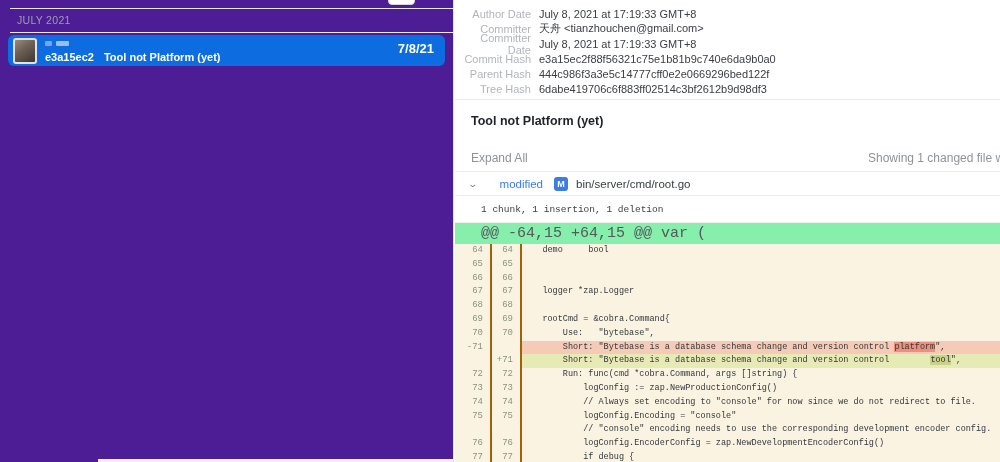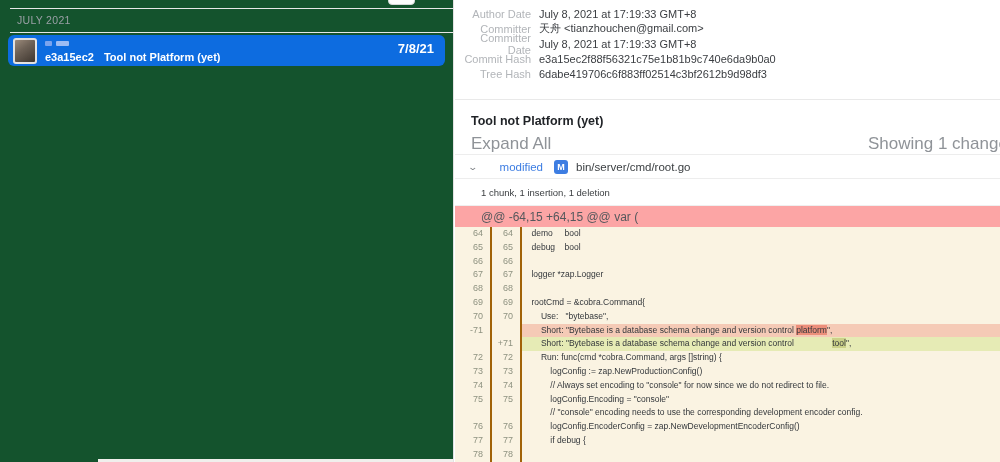--- a/index.html
+++ b/index.html
@@ -3,27 +3,27 @@
 <meta charset="utf-8">
 <style>
   * { box-sizing: border-box; margin: 0; padding: 0; }
   html, body { width: 1000px; height: 462px; overflow: hidden; }
   body {
     position: relative;
     background: #fff;
     font-family: "Liberation Sans", sans-serif;
     color: #3a3d41;
   }
-  .mono { font-family: Liberation Sans, sans-serif; }
+  .mono { font-family: Liberation Mono, monospace; }
 
   
   .left-panel {
     position: absolute; left: 0; top: 0;
     width: 454px; height: 462px;
-    background: #14532d;
+    background: #4c1d95;
     border-right: 1px solid #e2e2e2;
   }
   .partial-btn {
     position: absolute; top: -4px; left: 388px;
     width: 27px; height: 9px;
     border: 1px solid #d8d8d8; border-radius: 4px;
     background: #fdfdfd;
   }
   .group-header {
     position: absolute; top: 8px; left: 10px; right: 0;
@@ -71,37 +71,37 @@
   
   .right-panel { position: absolute; left: 455px; top: 0; width: 545px; height: 462px; background: #fff; }
 
   .meta { height: 100px; padding-top: 6px; border-bottom: 1px solid #e9e9e9; }
   .meta-row { display: flex; align-items: center; height: 15px; font-size: 11px; }
   .meta-label { flex: none; width: 76px; text-align: right; color: #b2b5b9; }
   .meta-value { margin-left: 8px; color: #3a3d41; white-space: nowrap; }
 
   .msg-title { height: 34px; padding: 14px 0 0 16px; font-size: 12.5px; font-weight: bold; color: #1f2226; }
 
-  .expand-row { position: relative; height: 21px; padding-left: 16px; border-bottom: 1px solid #ededed; font-size: 17px; color: #8f9398; }
+  .expand-row { position: relative; height: 21px; padding-left: 16px; border-bottom: 1px solid #ededed; font-size: 12px; color: #8f9398; margin-top: 17px; }
   .expand-row .expand { cursor: default; }
   .expand-row .showing { position: absolute; left: 413px; top: 0; white-space: nowrap; }
 
   .file-row { display: flex; align-items: center; height: 24px; border-bottom: 1px solid #ededed; font-size: 11.5px; }
   .chevron { margin-left: 14px; font-size: 9px; color: #7d8185; transform: scaleX(1.4); }
   .status { margin-left: 23px; color: var(--status-blue, #3d7de2); }
   .m-badge {
     margin-left: 11px; width: 14px; height: 14px;
     display: flex; align-items: center; justify-content: center;
     background: var(--status-blue, #3d7de2); color: #fff;
     font-size: 9px; font-weight: bold; border-radius: 3px;
   }
   .path { margin-left: 8px; color: #3c4043; }
 
   .chunk-row { display: flex; align-items: center; height: 27px; padding-left: 26px; border-bottom: 1px solid #efefef; font-size: 9.5px; color: #3d4043; }
-  .hunk-row  { display: flex; align-items: center; height: 21px; padding-left: 26px; background: #fca5a5; font-size: 12px; color: #55585c; }
+  .hunk-row  { display: flex; align-items: center; height: 21px; padding-left: 26px; background: #86efac; font-size: 15px; color: #55585c; }
 
   .diff { height: 235px; background: var(--diff-bg, #faf3e2); overflow: hidden; }
   .diff-row { display: flex; height: 13.8px; line-height: 13.8px; font-size: 8.5px; color: #33373b; }
   .gut {
     flex: none; text-align: right; padding-right: 7px;
     font-size: 9px; color: #8e9280;
     border-right: 2px solid #a16207;
   }
   .gut1 { width: 37px; }
   .gut2 { width: 30px; }
@@ -149,20 +149,24 @@
       </div>
       <div class="meta-row">
         <span class="meta-label">Committer Date</span>
         <span class="meta-value">July 8, 2021 at 17:19:33 GMT+8</span>
       </div>
       <div class="meta-row">
         <span class="meta-label">Commit Hash</span>
         <span class="meta-value">e3a15ec2f88f56321c75e1b81b9c740e6da9b0a0</span>
       </div>
       <div class="meta-row">
+        <span class="meta-label">Parent Hash</span>
+        <span class="meta-value">444c986f3a3e5c14777cff0e2e0669296bed122f</span>
+      </div>
+      <div class="meta-row">
         <span class="meta-label">Tree Hash</span>
         <span class="meta-value">6dabe419706c6f883ff02514c3bf2612b9d98df3</span>
       </div>
     </div>
 
   <div class="msg-title">Tool not Platform (yet)</div>
 
   <div class="expand-row">
     <span class="expand">Expand All</span>
     <span class="showing">Showing 1 changed file with 1 add</span>
@@ -181,21 +185,20 @@
 
   <div class="diff mono">
       <div class="diff-row ctx">
         <div class="gut gut1">64</div>
         <div class="gut gut2">64</div>
         <div class="code">    demo     bool</div>
       </div>
       <div class="diff-row ctx">
         <div class="gut gut1">65</div>
         <div class="gut gut2">65</div>
-        <div class="code">    debug    bool</div>
       </div>
       <div class="diff-row ctx">
         <div class="gut gut1">66</div>
         <div class="gut gut2">66</div>
         <div class="code"></div>
       </div>
       <div class="diff-row ctx">
         <div class="gut gut1">67</div>
         <div class="gut gut2">67</div>
         <div class="code">    logger *zap.Logger</div>

